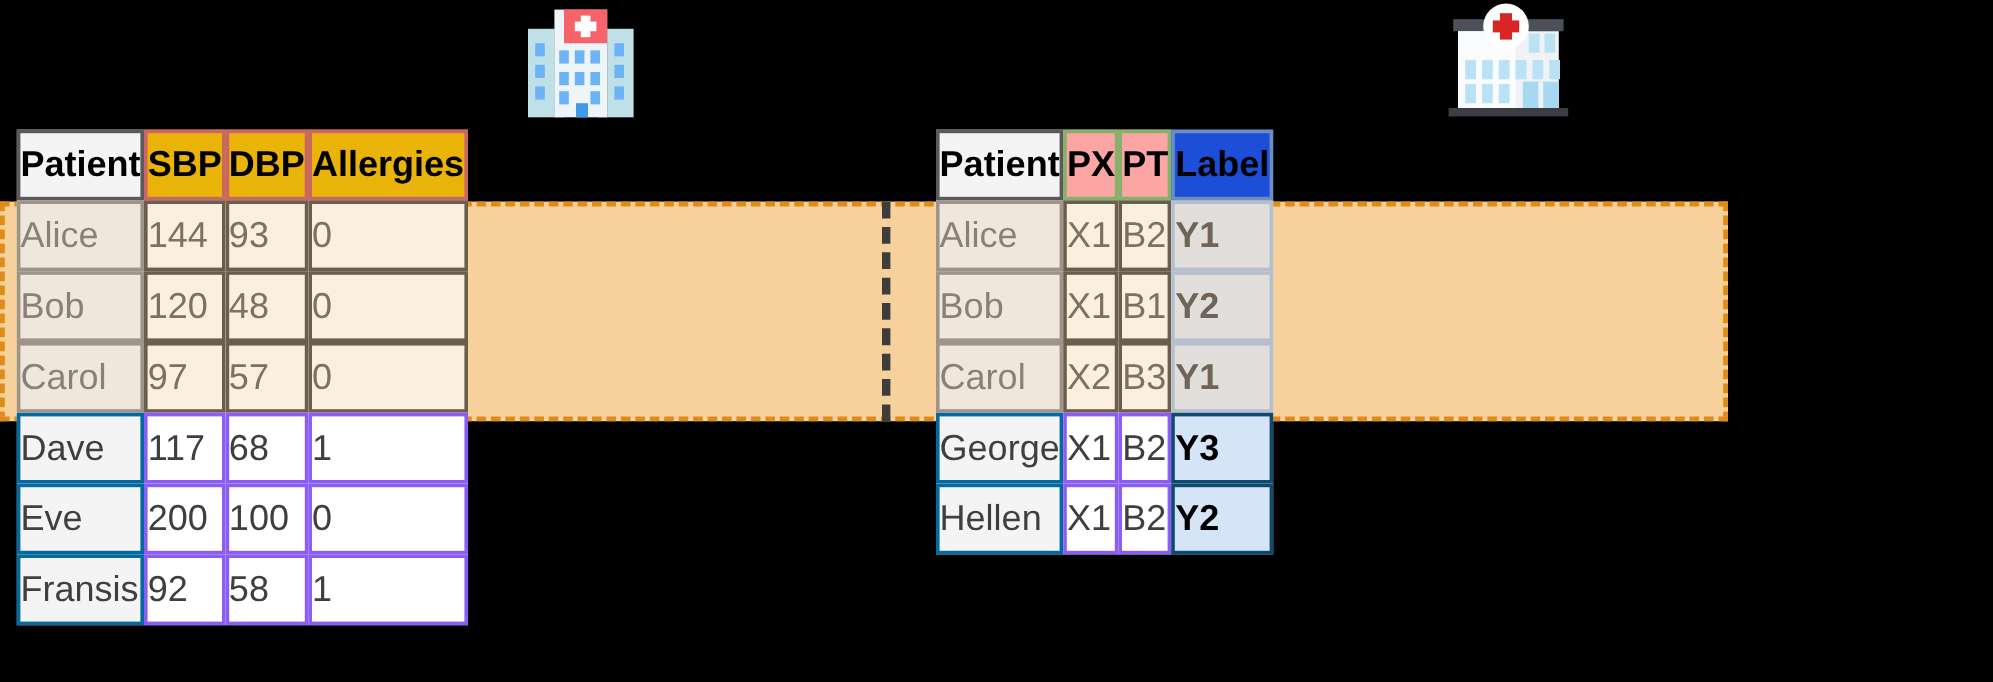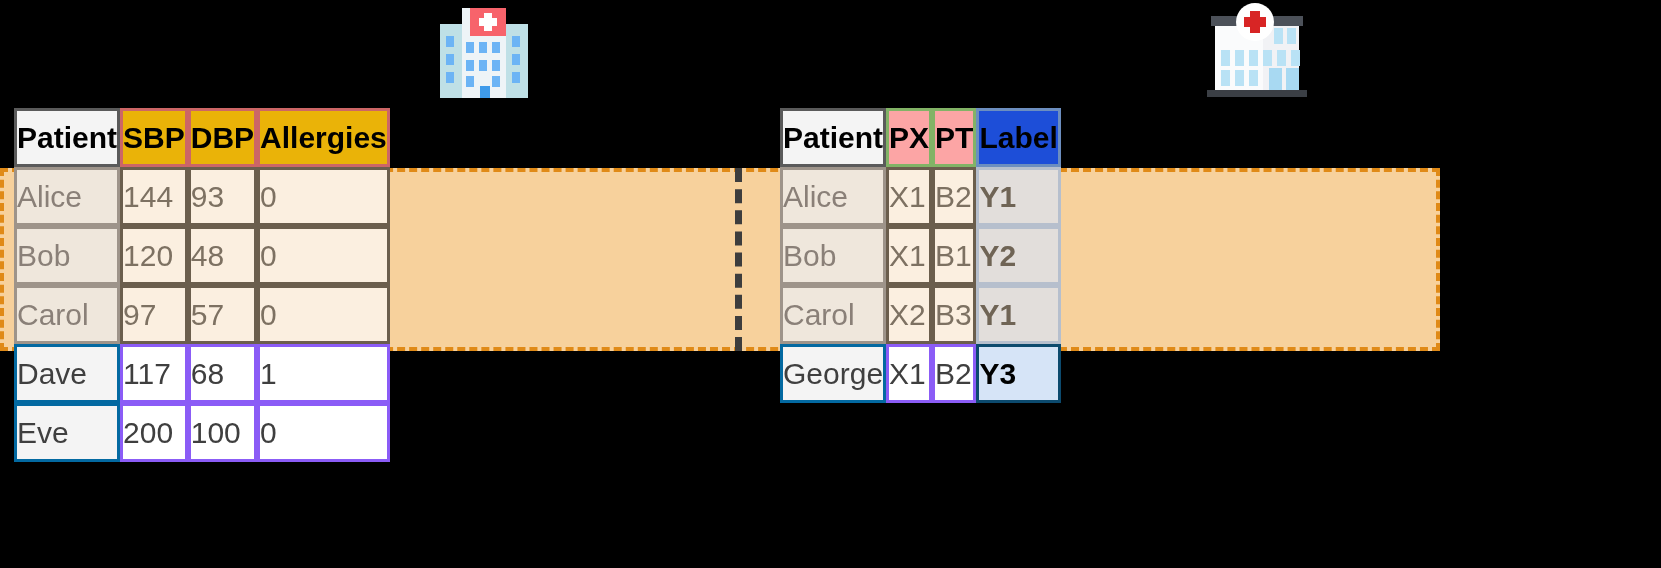--- a/index.html
+++ b/index.html
@@ -160,20 +160,26 @@
             <td class="cell">117</td>
             <td class="cell">68</td>
             <td class="cell">1</td>
           </tr>
           <tr>
             <td class="cell name">Eve</td>
             <td class="cell">200</td>
             <td class="cell">100</td>
             <td class="cell">0</td>
           </tr>
+          <tr>
+            <td class="cell name">Fransis</td>
+            <td class="cell">92</td>
+            <td class="cell">58</td>
+            <td class="cell">1</td>
+          </tr>
         </tbody>
       </table>
   </div>
 
   <div class="tblwrap" style="left:780px;top:108px;">
     <table class="tbl" id="right-table">
         <colgroup>
           <col style="width: 162px;">
           <col style="width: 162px;">
           <col style="width: 162px;">
@@ -205,17 +211,23 @@
             <td class="cell f">X2</td>
             <td class="cell f">B3</td>
             <td class="cell label f">Y1</td>
           </tr>
           <tr>
             <td class="cell name">George</td>
             <td class="cell">X1</td>
             <td class="cell">B2</td>
             <td class="cell label">Y3</td>
           </tr>
+          <tr>
+            <td class="cell name">Hellen</td>
+            <td class="cell">X1</td>
+            <td class="cell">B2</td>
+            <td class="cell label">Y2</td>
+          </tr>
         </tbody>
       </table>
   </div>
 
 </div>
 
 </body></html>

